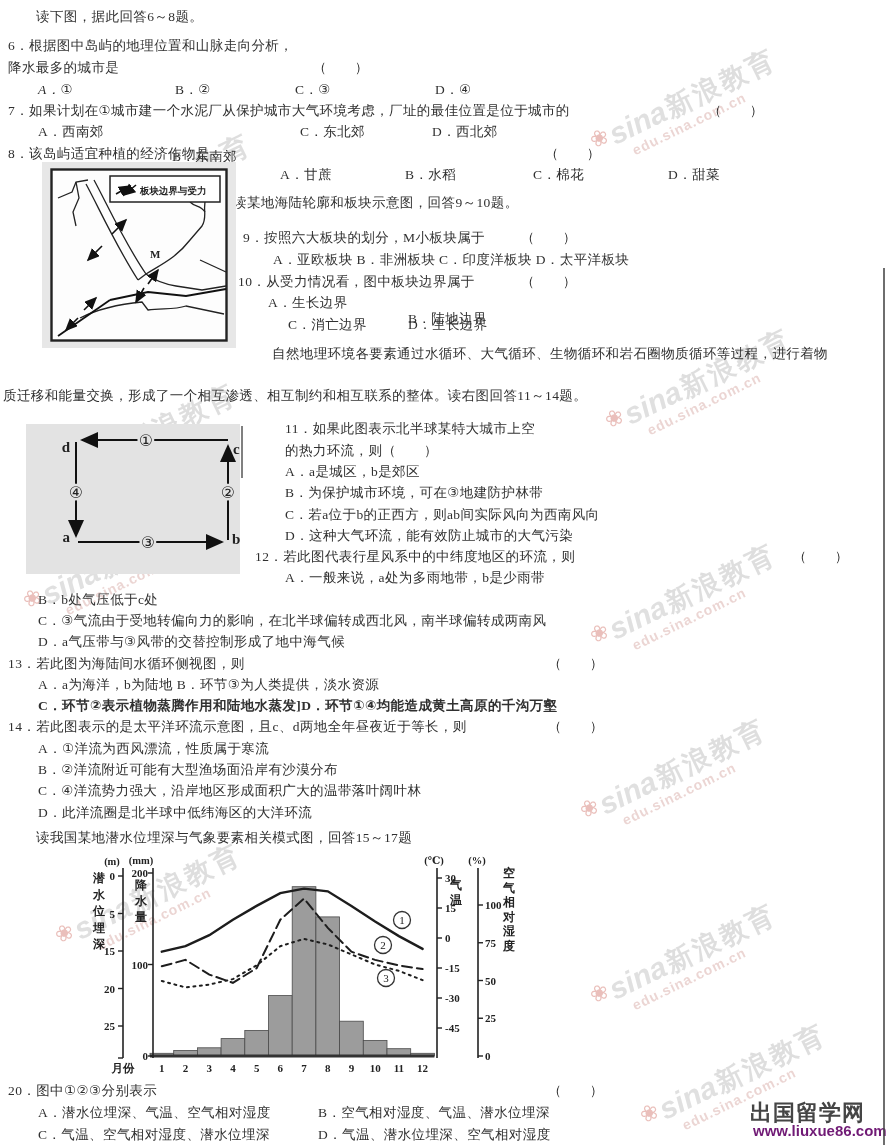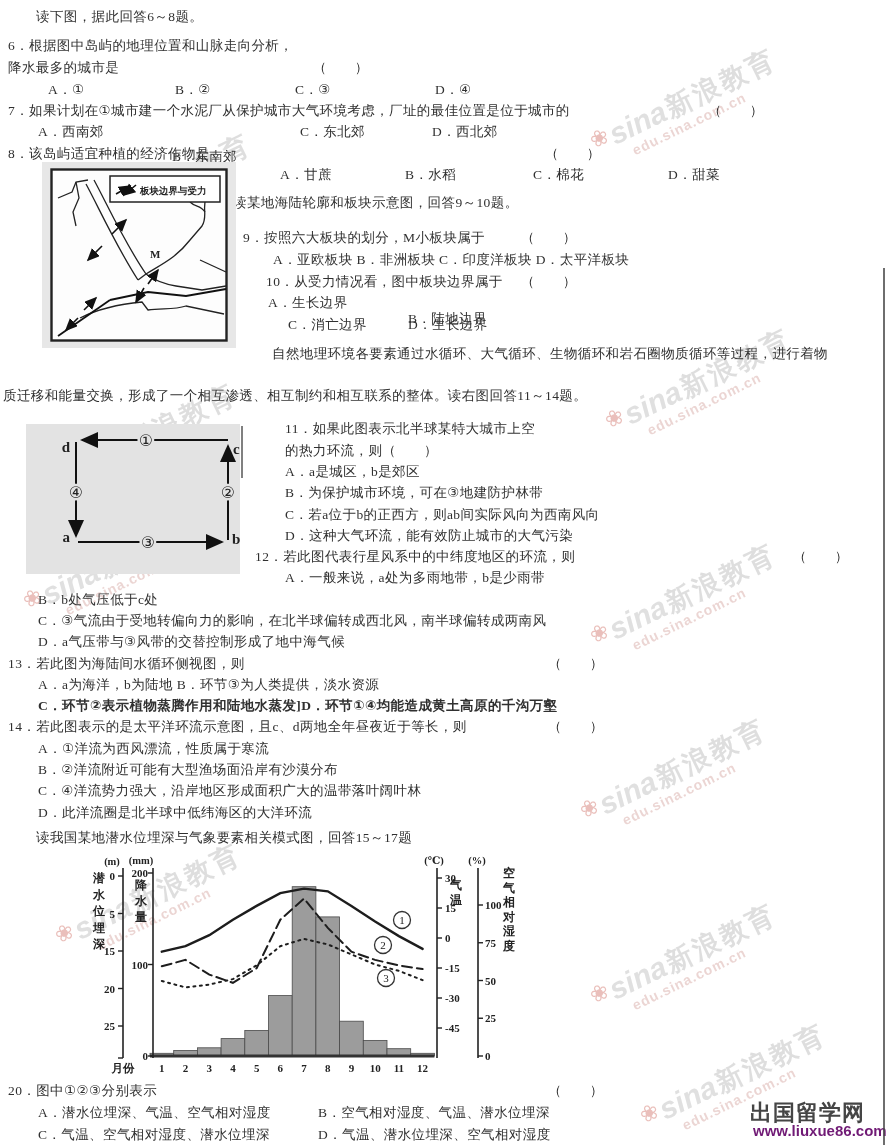--- a/index.html
+++ b/index.html
@@ -34,41 +34,41 @@
       <div class="wm" style="left: 50px; top: 925px;"><span class="wm-flower">❀</span><span class="wm-sina">sina</span><span class="wm-cn">新浪教育</span><div class="wm-url">edu.sina.com.cn</div></div>
       <div class="wm" style="left: 585px; top: 985px;"><span class="wm-flower">❀</span><span class="wm-sina">sina</span><span class="wm-cn">新浪教育</span><div class="wm-url">edu.sina.com.cn</div></div>
       <div class="wm" style="left: 635px; top: 1105px;"><span class="wm-flower">❀</span><span class="wm-sina">sina</span><span class="wm-cn">新浪教育</span><div class="wm-url">edu.sina.com.cn</div></div>
     </div>
 
   <div id="lines">
       <div class="tl" style="left: 36px; top: 8px;">读下图，据此回答6～8题。</div>
       <div class="tl" style="left: 8px; top: 37px;">6．根据图中岛屿的地理位置和山脉走向分析，</div>
       <div class="tl" style="left: 8px; top: 59px;">降水最多的城市是</div>
       <div class="tl" style="left: 313px; top: 59px;">（　　）</div>
-      <div class="tl" style="left: 48px; top: 81px;">A．①</div>
+      <div class="tl" style="left: 38px; top: 81px; font-style: italic;">A．①</div>
       <div class="tl" style="left: 175px; top: 81px;">B．②</div>
       <div class="tl" style="left: 295px; top: 81px;">C．③</div>
       <div class="tl" style="left: 435px; top: 81px;">D．④</div>
       <div class="tl" style="left: 8px; top: 102px;">7．如果计划在①城市建一个水泥厂从保护城市大气环境考虑，厂址的最佳位置是位于城市的</div>
       <div class="tl" style="left: 708px; top: 102px;">（　　）</div>
       <div class="tl" style="left: 38px; top: 123px;">A．西南郊</div>
       <div class="tl" style="left: 172px; top: 123px; margin-top: 25px;">B．东南郊</div>
       <div class="tl" style="left: 300px; top: 123px;">C．东北郊</div>
       <div class="tl" style="left: 432px; top: 123px;">D．西北郊</div>
       <div class="tl" style="left: 8px; top: 145px;">8．该岛屿适宜种植的经济作物是</div>
       <div class="tl" style="left: 545px; top: 145px;">（　　）</div>
       <div class="tl" style="left: 280px; top: 166px; font-family: Liberation Serif, serif;">A．甘蔗</div>
       <div class="tl" style="left: 405px; top: 166px;">B．水稻</div>
       <div class="tl" style="left: 533px; top: 166px;">C．棉花</div>
       <div class="tl" style="left: 668px; top: 166px;">D．甜菜</div>
       <div class="tl" style="left: 233px; top: 194px;">读某地海陆轮廓和板块示意图，回答9～10题。</div>
       <div class="tl" style="left: 243px; top: 229px;">9．按照六大板块的划分，M小板块属于</div>
       <div class="tl" style="left: 521px; top: 229px;">（　　）</div>
       <div class="tl" style="left: 273px; top: 251px;">A．亚欧板块 B．非洲板块 C．印度洋板块 D．太平洋板块</div>
-      <div class="tl" style="left: 238px; top: 273px; margin-left: 28px;">10．从受力情况看，图中板块边界属于</div>
+      <div class="tl" style="left: 238px; top: 273px;">10．从受力情况看，图中板块边界属于</div>
       <div class="tl" style="left: 521px; top: 273px;">（　　）</div>
       <div class="tl" style="left: 268px; top: 294px;">A．生长边界</div>
       <div class="tl" style="left: 408px; top: 290px; margin-top: 20px;">B．陆地边界</div>
       <div class="tl" style="left: 268px; top: 316px; margin-left: 20px;">C．消亡边界</div>
       <div class="tl" style="left: 408px; top: 316px;">D．生长边界</div>
       <div class="tl" style="left: 272px; top: 345px;">自然地理环境各要素通过水循环、大气循环、生物循环和岩石圈物质循环等过程，进行着物</div>
       <div class="tl" style="left: 3px; top: 387px;">质迁移和能量交换，形成了一个相互渗透、相互制约和相互联系的整体。读右图回答11～14题。</div>
       <div class="tl" style="left: 285px; top: 420px;">11．如果此图表示北半球某特大城市上空</div>
       <div class="tl" style="left: 285px; top: 442px;">的热力环流，则（　　）</div>
       <div class="tl" style="left: 285px; top: 463px;">A．a是城区，b是郊区</div>

